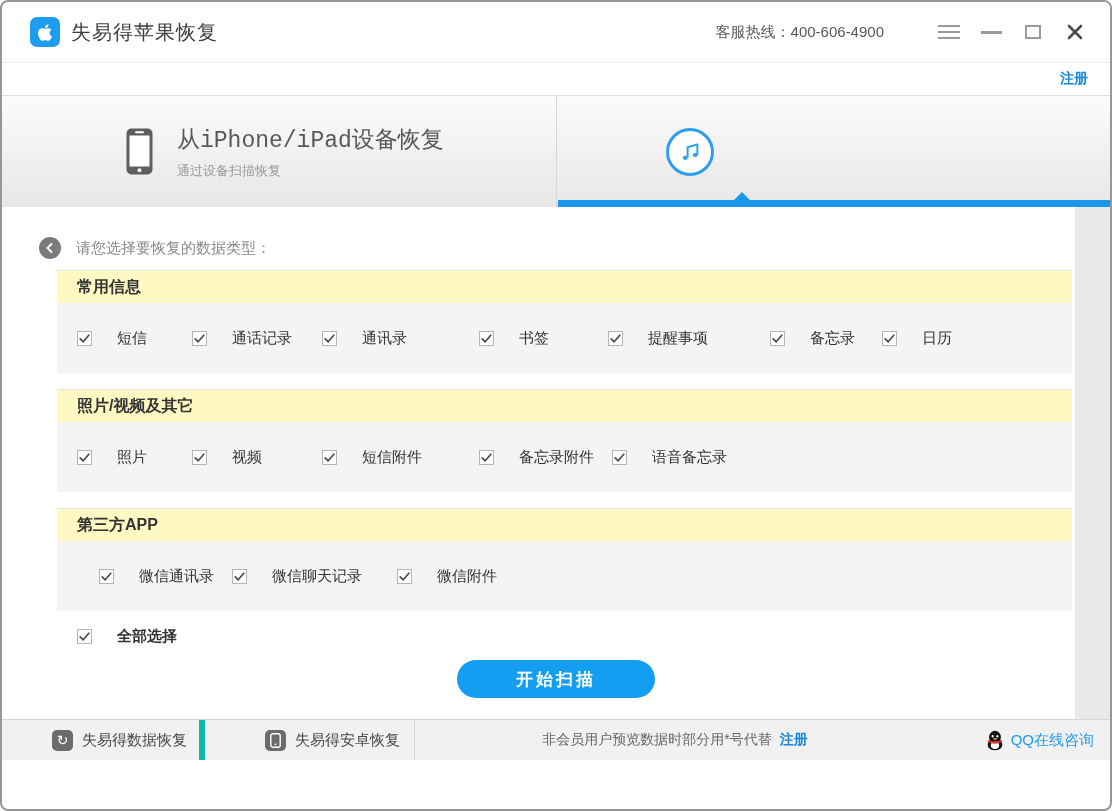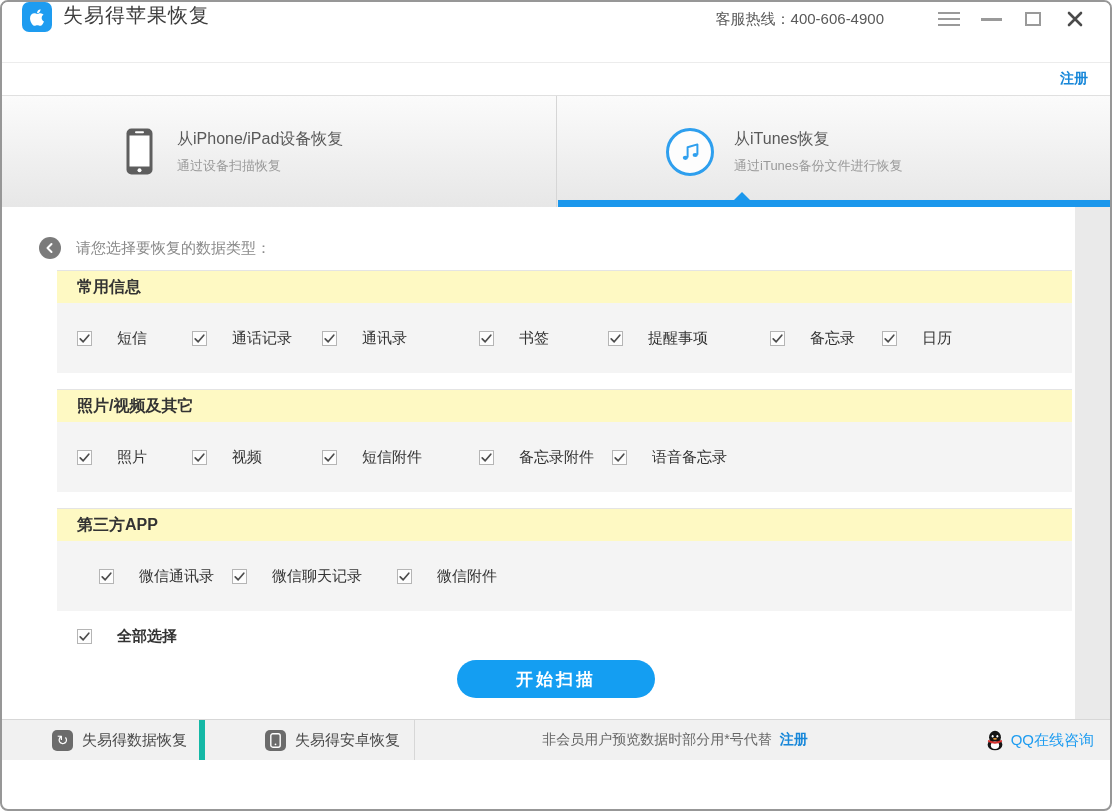--- a/index.html
+++ b/index.html
@@ -1,41 +1,41 @@
 <!DOCTYPE html>
 <html><head>
 <meta charset="utf-8">
 <style>
   *{box-sizing:border-box;margin:0;padding:0;}
   html,body{background:#fff;}
   body{width:1112px;height:811px;font-family:"Liberation Sans","DejaVu Sans",sans-serif;}
   .window{width:1112px;height:811px;border:2px solid #979797;border-radius:8px;overflow:hidden;background:#fff;position:relative;}
 
   
-  .titlebar{height:60px;display:flex;align-items:flex-start;padding:0 14px 0 20px;background:#fff;}
+  .titlebar{height:60px;display:flex;align-items:center;padding:0 14px 0 20px;background:#fff;margin-left:8px;}
   .app-icon{width:30px;height:30px;border-radius:7px;background:#1e9cf0;display:flex;align-items:center;justify-content:center;flex:none;}
   .app-title{font-size:20px;color:#3d3d3d;margin-left:11px;letter-spacing:1px;}
   .titlebar-right{margin-left:auto;display:flex;align-items:center;}
   .hotline{font-size:15px;color:#595959;margin-right:44px;}
   .win-btn{width:42px;height:34px;display:flex;align-items:center;justify-content:center;cursor:pointer;}
   .menu-lines{display:flex;flex-direction:column;gap:4px;}
   .menu-lines i{display:block;width:22px;height:2px;background:#9a9a9a;}
   .min-dash{width:21px;height:3px;background:#9a9a9a;}
   .max-box{width:16px;height:14px;border:2px solid #9a9a9a;background:#fff;}
 
   
   .register-row{height:33px;display:flex;align-items:center;justify-content:flex-end;padding-right:22px;border-top:1px solid #ececec;background:#fff;}
   .register-link{color:#1787d9;font-size:14px;font-weight:700;cursor:pointer;}
 
   
   .tabstrip{height:112px;position:relative;background:linear-gradient(#fbfbfb,#e7e7e7);border-top:1px solid #e0e0e0;display:flex;}
   .tab{width:556px;display:flex;align-items:center;cursor:pointer;}
   .tab-left{padding-left:124px;gap:24px;}
   .tab-right{padding-left:109px;gap:20px;border-left:1px solid #d6d6d6;}
-  .tab-title{font-size:16px;color:#585858;}
+  .tab-title{font-size:23px;color:#585858;font-family:Liberation Mono, monospace;}
   .tab-sub{font-size:13px;color:#9a9a9a;margin-top:7px;}
   .phone-icon{width:27px;height:47px;flex:none;}
   .itunes-icon{width:48px;height:48px;border-radius:50%;border:3px solid #2e9fee;background:#fdfdfd;display:flex;align-items:center;justify-content:center;flex:none;}
   .active-bar{position:absolute;bottom:0;left:556px;right:0;height:7px;background:#1b97ec;}
   .active-tri{position:absolute;bottom:7px;left:732px;width:0;height:0;border-left:8px solid transparent;border-right:8px solid transparent;border-bottom:8px solid #1b97ec;}
 
   
   .content{height:512px;position:relative;background:#fff;}
   .scrollstrip{position:absolute;top:0;right:0;width:35px;height:100%;background:#eaeaea;}
   .prompt-row{display:flex;align-items:center;padding:30px 0 0 37px;gap:15px;height:52px;}
@@ -119,24 +119,20 @@
       </div>
     </div>
     <div class="tab tab-right">
       <span class="itunes-icon">
         <svg width="26" height="26" viewBox="0 0 26 26">
           <path d="M10.6 18.6 V8.2 L20.4 5.4 V15.8" stroke="#2e9fee" stroke-width="2" fill="none" stroke-linejoin="round"></path>
           <ellipse cx="8.4" cy="18.8" rx="2.6" ry="2.1" fill="#2e9fee"></ellipse>
           <ellipse cx="18.2" cy="16" rx="2.6" ry="2.1" fill="#2e9fee"></ellipse>
         </svg>
       </span>
-      <div>
-        <div class="tab-title">从iTunes恢复</div>
-        <div class="tab-sub">通过iTunes备份文件进行恢复</div>
-      </div>
     </div>
     <div class="active-bar"></div>
     <div class="active-tri"></div>
   </div>
 
   <div class="content">
     <div class="scrollstrip"></div>
     <div class="prompt-row">
       <span class="back-btn">
         <svg width="12" height="12" viewBox="0 0 12 12">

